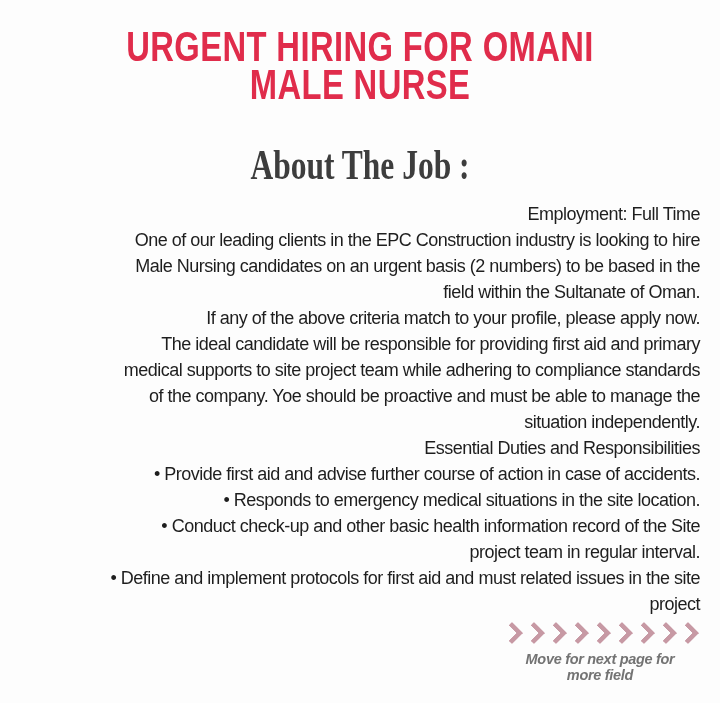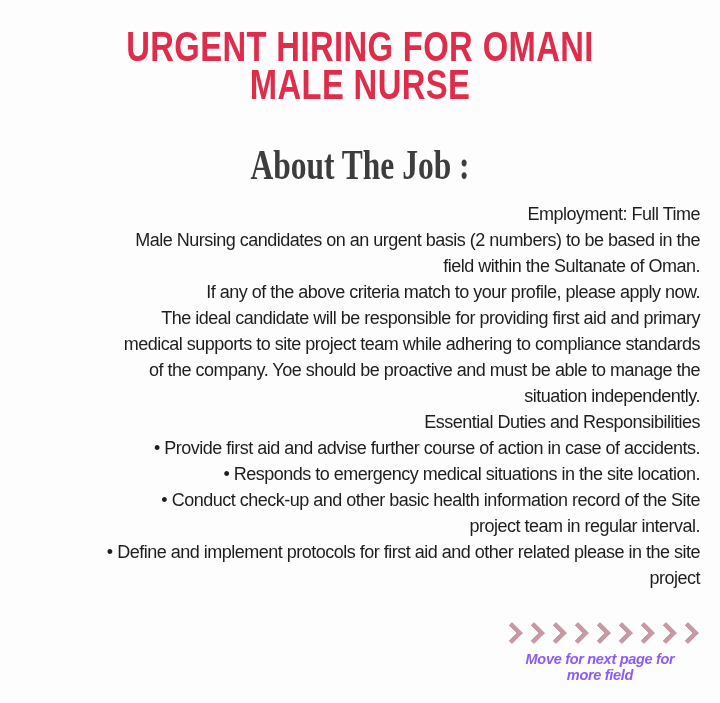--- a/index.html
+++ b/index.html
@@ -81,21 +81,21 @@
     display: inline-block;
     width: 11px;
     height: 11px;
     border-top: 5px solid #c799a4;
     border-right: 5px solid #c799a4;
     border-radius: 1px;
     transform: rotate(45deg);
   }
   .note {
     margin-top: 1px;
-    color: #8b5cf6;
+    color: #737373;
     font-style: italic;
     font-weight: 700;
     font-size: 14.5px;
     line-height: 16px;
     letter-spacing: -0.3px;
   }
 </style>
 </head>
 <body>
 
@@ -103,33 +103,34 @@
 
   <h1 class="title">
     <span class="title-line">URGENT HIRING FOR OMANI</span>
     <span class="title-line">MALE NURSE</span>
   </h1>
 
   <h2 class="about-heading">About The Job :</h2>
 
   <div class="body-text">
     <div class="body-line">Employment: Full Time</div>
+    <div class="body-line">One of our leading clients in the EPC Construction industry is looking to hire</div>
     <div class="body-line">Male Nursing candidates on an urgent basis (2 numbers) to be based in the</div>
     <div class="body-line">field within the Sultanate of Oman.</div>
     <div class="body-line">If any of the above criteria match to your profile, please apply now.</div>
     <div class="body-line">The ideal candidate will be responsible for providing first aid and primary</div>
     <div class="body-line">medical supports to site project team while adhering to compliance standards</div>
     <div class="body-line">of the company. Yoe should be proactive and must be able to manage the</div>
     <div class="body-line">situation independently.</div>
     <div class="body-line">Essential Duties and Responsibilities</div>
     <div class="body-line">• Provide first aid and advise further course of action in case of accidents.</div>
     <div class="body-line">• Responds to emergency medical situations in the site location.</div>
     <div class="body-line">• Conduct check-up and other basic health information record of the Site</div>
     <div class="body-line">project team in regular interval.</div>
-    <div class="body-line">• Define and implement protocols for first aid and other related please in the site</div>
+    <div class="body-line">• Define and implement protocols for first aid and must related issues in the site</div>
     <div class="body-line">project</div>
   </div>
 
   <div class="footer">
     <div class="chevrons">
       <span class="chev"></span>
       <span class="chev"></span>
       <span class="chev"></span>
       <span class="chev"></span>
       <span class="chev"></span>

